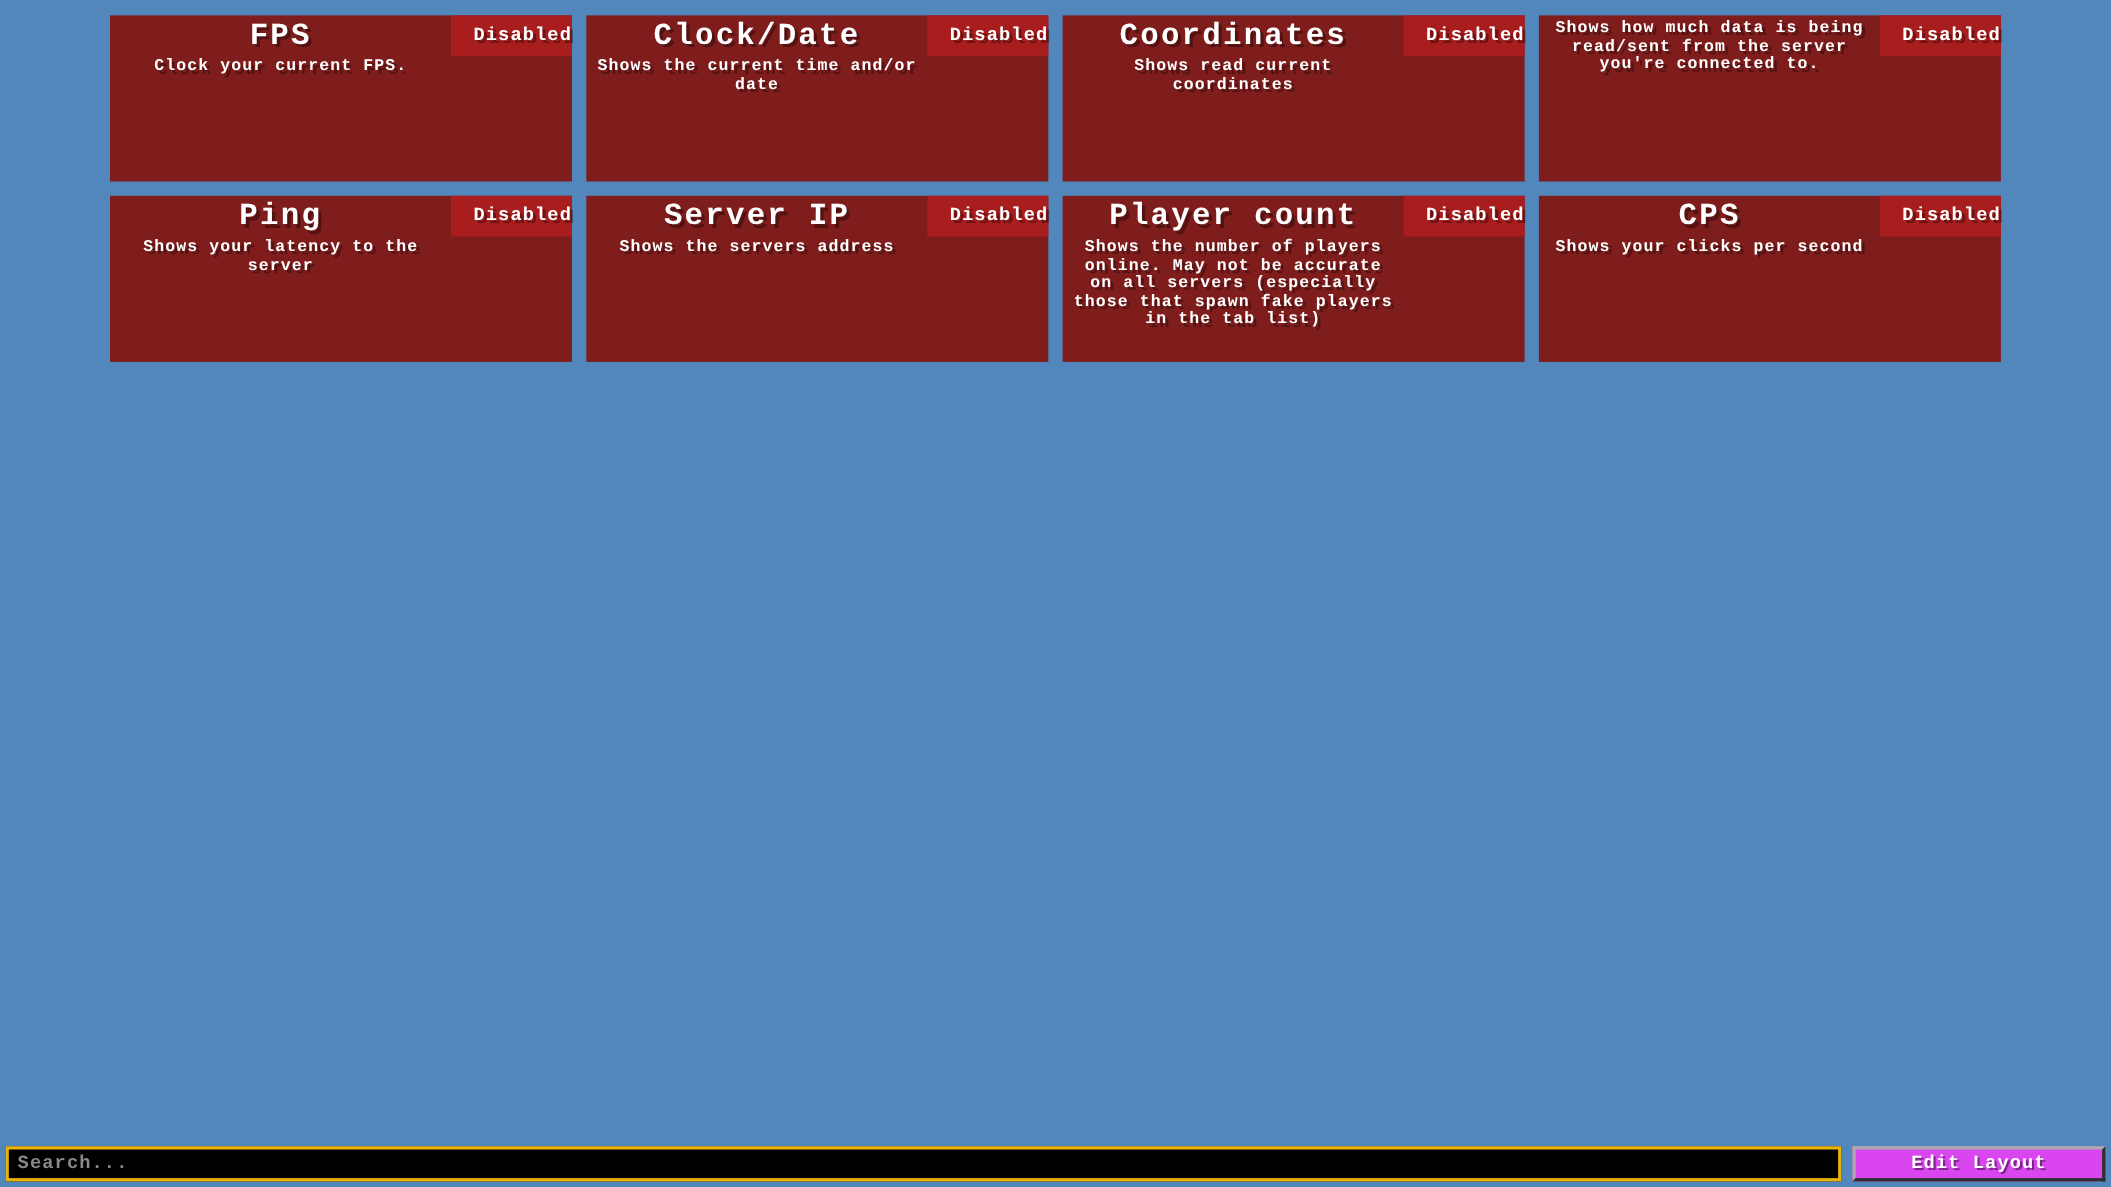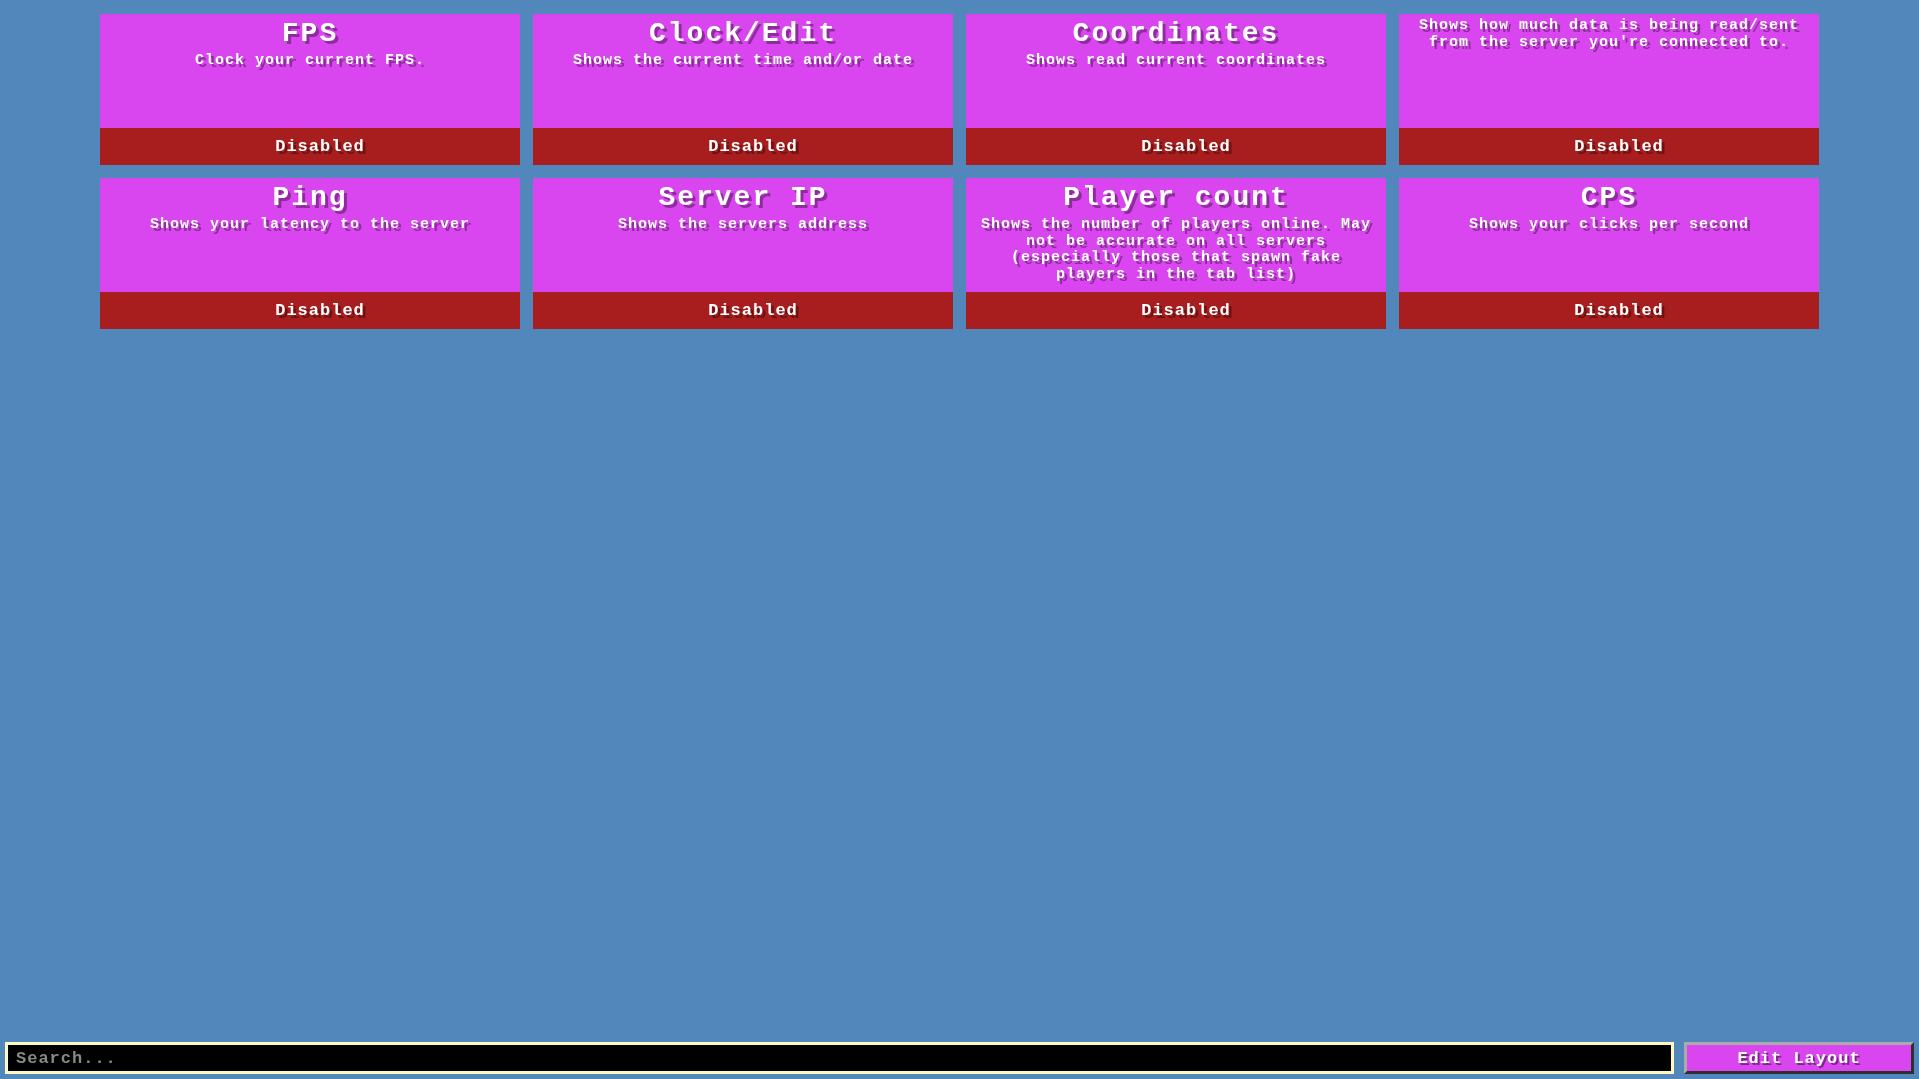--- a/index.html
+++ b/index.html
@@ -13,23 +13,23 @@
     position: relative;
     letter-spacing: 1px;
   }
   .grid {
     padding: 14px 100px 0 100px;
     display: grid;
     grid-template-columns: repeat(4, 1fr);
     gap: 13px;
   }
   .card {
-    background: #d946ef;
+    background: #7f1d1d;
     display: flex;
-    flex-direction: column;
+    flex-direction: row;
     height: 151px;
   }
   .card-body {
     flex: 1;
     padding: 4px 10px 4px 10px;
     text-align: center;
     color: #fff;
     text-shadow: 3px 3px 0 rgba(0,0,0,0.35);
   }
   .card-title {
@@ -59,21 +59,21 @@
     left: 5px;
     right: 5px;
     bottom: 5px;
     height: 32px;
     display: flex;
     gap: 10px;
   }
   .search-input {
     flex: 1;
     background: #000;
-    border: 3px solid #fef9c3;
+    border: 3px solid #eab308;
     color: #fff;
     font-family: inherit;
     font-weight: bold;
     font-size: 17px;
     padding: 0 8px;
     outline: none;
     letter-spacing: 1px;
   }
   .search-input::placeholder {
     color: #888;
@@ -101,21 +101,21 @@
   <div class="card">
     <div class="card-body">
       <div class="card-title">FPS</div>
       <div class="card-desc">Clock your current FPS.</div>
     </div>
     <div class="card-status">Disabled</div>
   </div>
 
   <div class="card">
     <div class="card-body">
-      <div class="card-title">Clock/Edit</div>
+      <div class="card-title">Clock/Date</div>
       <div class="card-desc">Shows the current time and/or date</div>
     </div>
     <div class="card-status">Disabled</div>
   </div>
 
   <div class="card">
     <div class="card-body">
       <div class="card-title">Coordinates</div>
       <div class="card-desc">Shows read current coordinates</div>
     </div>

